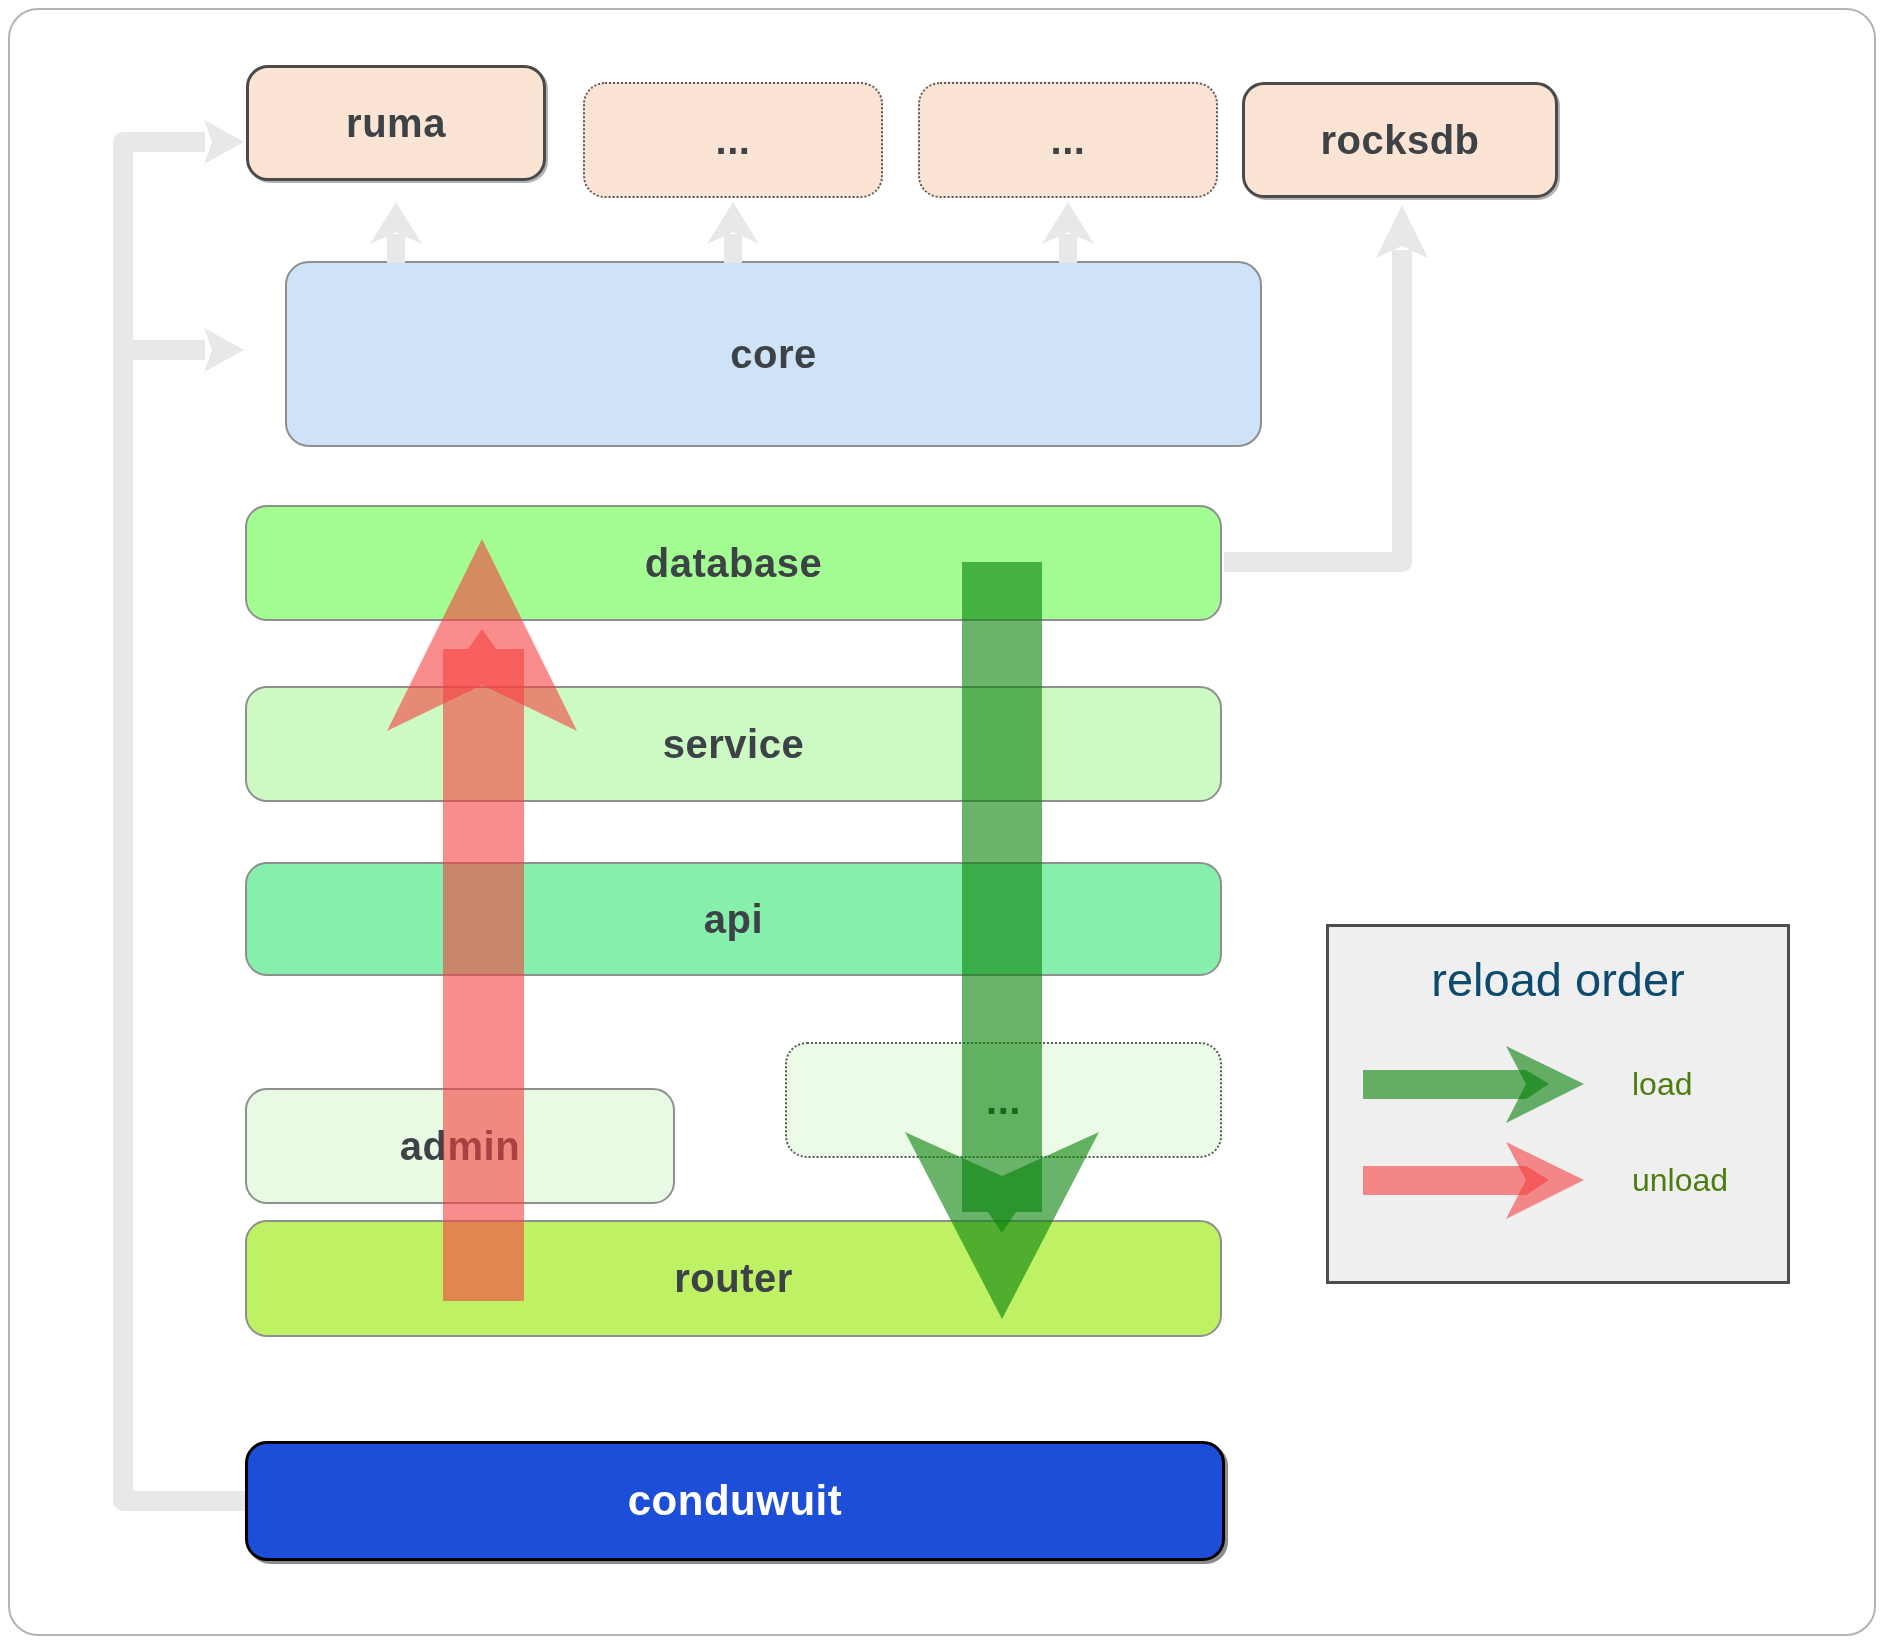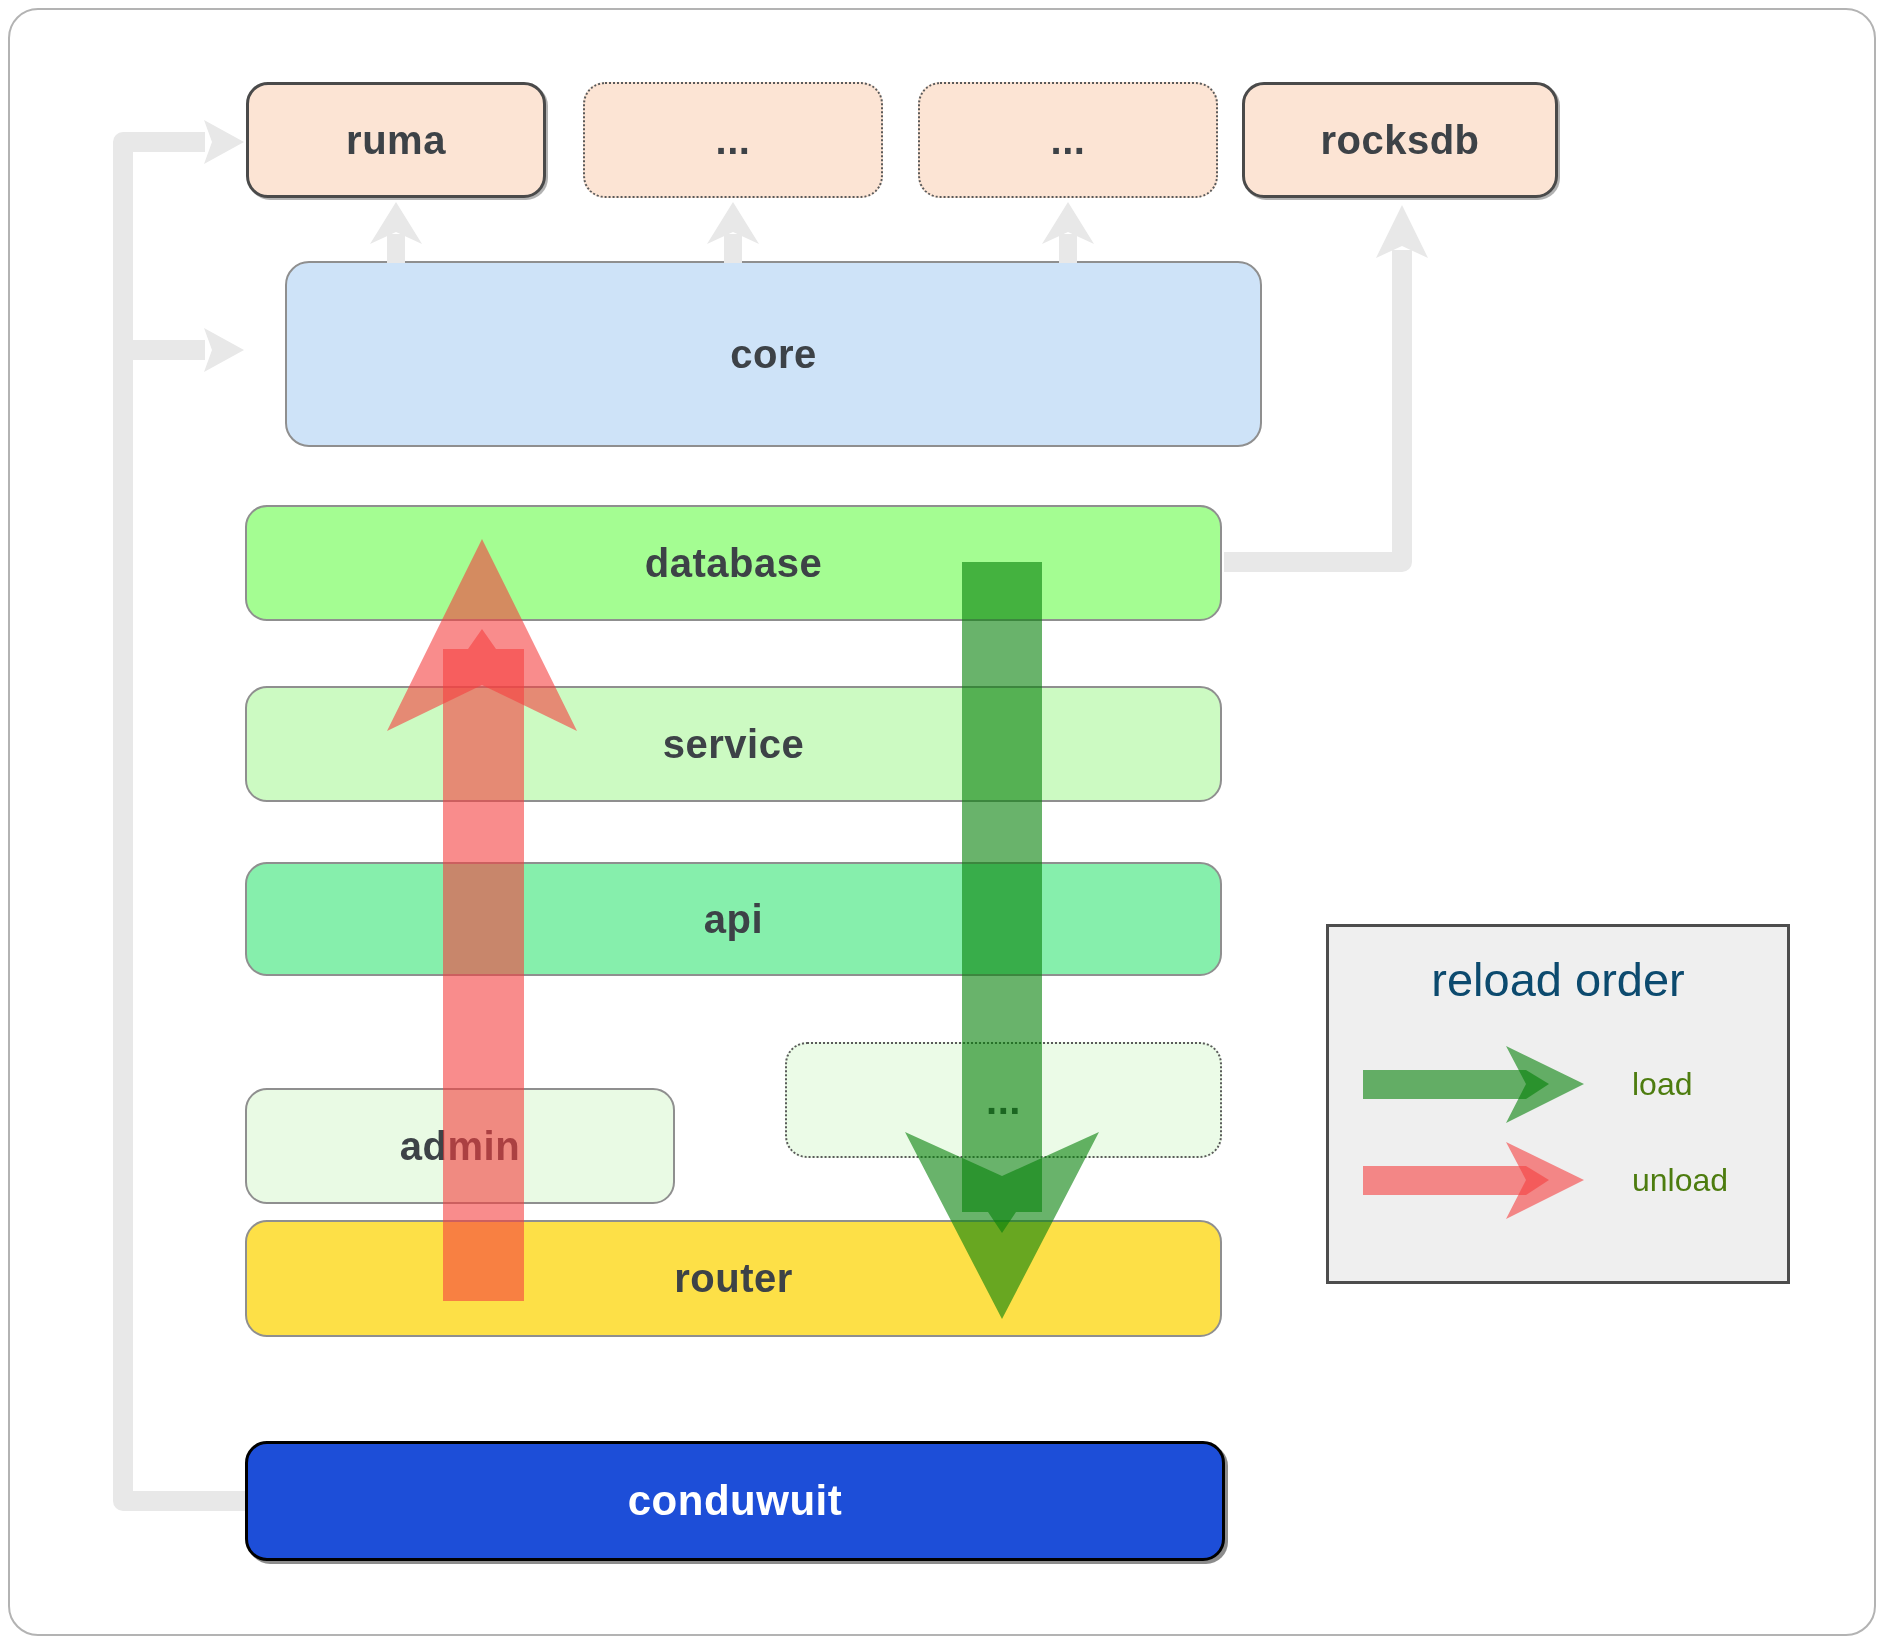--- a/index.html
+++ b/index.html
@@ -9,40 +9,40 @@
   .box{position:absolute;box-sizing:border-box;display:flex;align-items:center;justify-content:center;
        border-radius:22px;border:2.5px solid #8f8f8f;font-size:40px;font-weight:600;color:#3d4247;letter-spacing:0.5px;}
   .peach{background:#fce4d4;}
   .solid-dark{border:3px solid #4a4a4a;box-shadow:2px 2px 0 rgba(0,0,0,0.30);}
   .dotted{border:2.5px dotted #5a5a5a;}
   .core{background:#cee3f8;}
   .database{background:#a4fd92;}
   .service{background:#ccfac2;}
   .api{background:#86efac;}
   .admin{background:#e9fae4;}
-  .router{background:#fde047;text-align:center;}
+  .router{background:#bef264;text-align:center;}
   .conduwuit{background:#1d4ed8;border:3px solid #000;box-shadow:3px 3px 0 rgba(0,0,0,0.45);
              color:#ffffff;font-size:42px;}
   .dotsfill{background:#ebfbe7;}
   #arrow-layer{position:absolute;left:0;top:0;pointer-events:none;}
   #legend-box{position:absolute;left:1326px;top:924px;width:464px;height:360px;box-sizing:border-box;
               background:#efefef;border:3px solid #4d4d4d;}
   #legend-title{position:absolute;left:1326px;top:952px;width:464px;text-align:center;
                 font-size:47px;color:#0c4a6e;}
   .legend-label{position:absolute;font-size:32px;color:#4d7c0f;height:44px;display:flex;align-items:center;}
   #legend-load-label{left:1632px;top:1062px;}
   #legend-unload-label{left:1632px;top:1158px;}
 </style>
 </head>
 <body>
 
 <div id="canvas">
   <div id="frame"></div>
 
-  <div class="box peach solid-dark" style="left:246px;top:82px;width:300px;height:116px;">
+  <div class="box peach solid-dark" style="left:246px;top:65px;width:300px;height:116px;">
     <span>ruma</span>
   </div>
   <div class="box peach dotted" style="left:583px;top:82px;width:300px;height:116px;">
     <span>...</span>
   </div>
   <div class="box peach dotted" style="left:918px;top:82px;width:300px;height:116px;">
     <span>...</span>
   </div>
   <div class="box peach solid-dark" style="left:1242px;top:82px;width:316px;height:116px;">
     <span>rocksdb</span>

